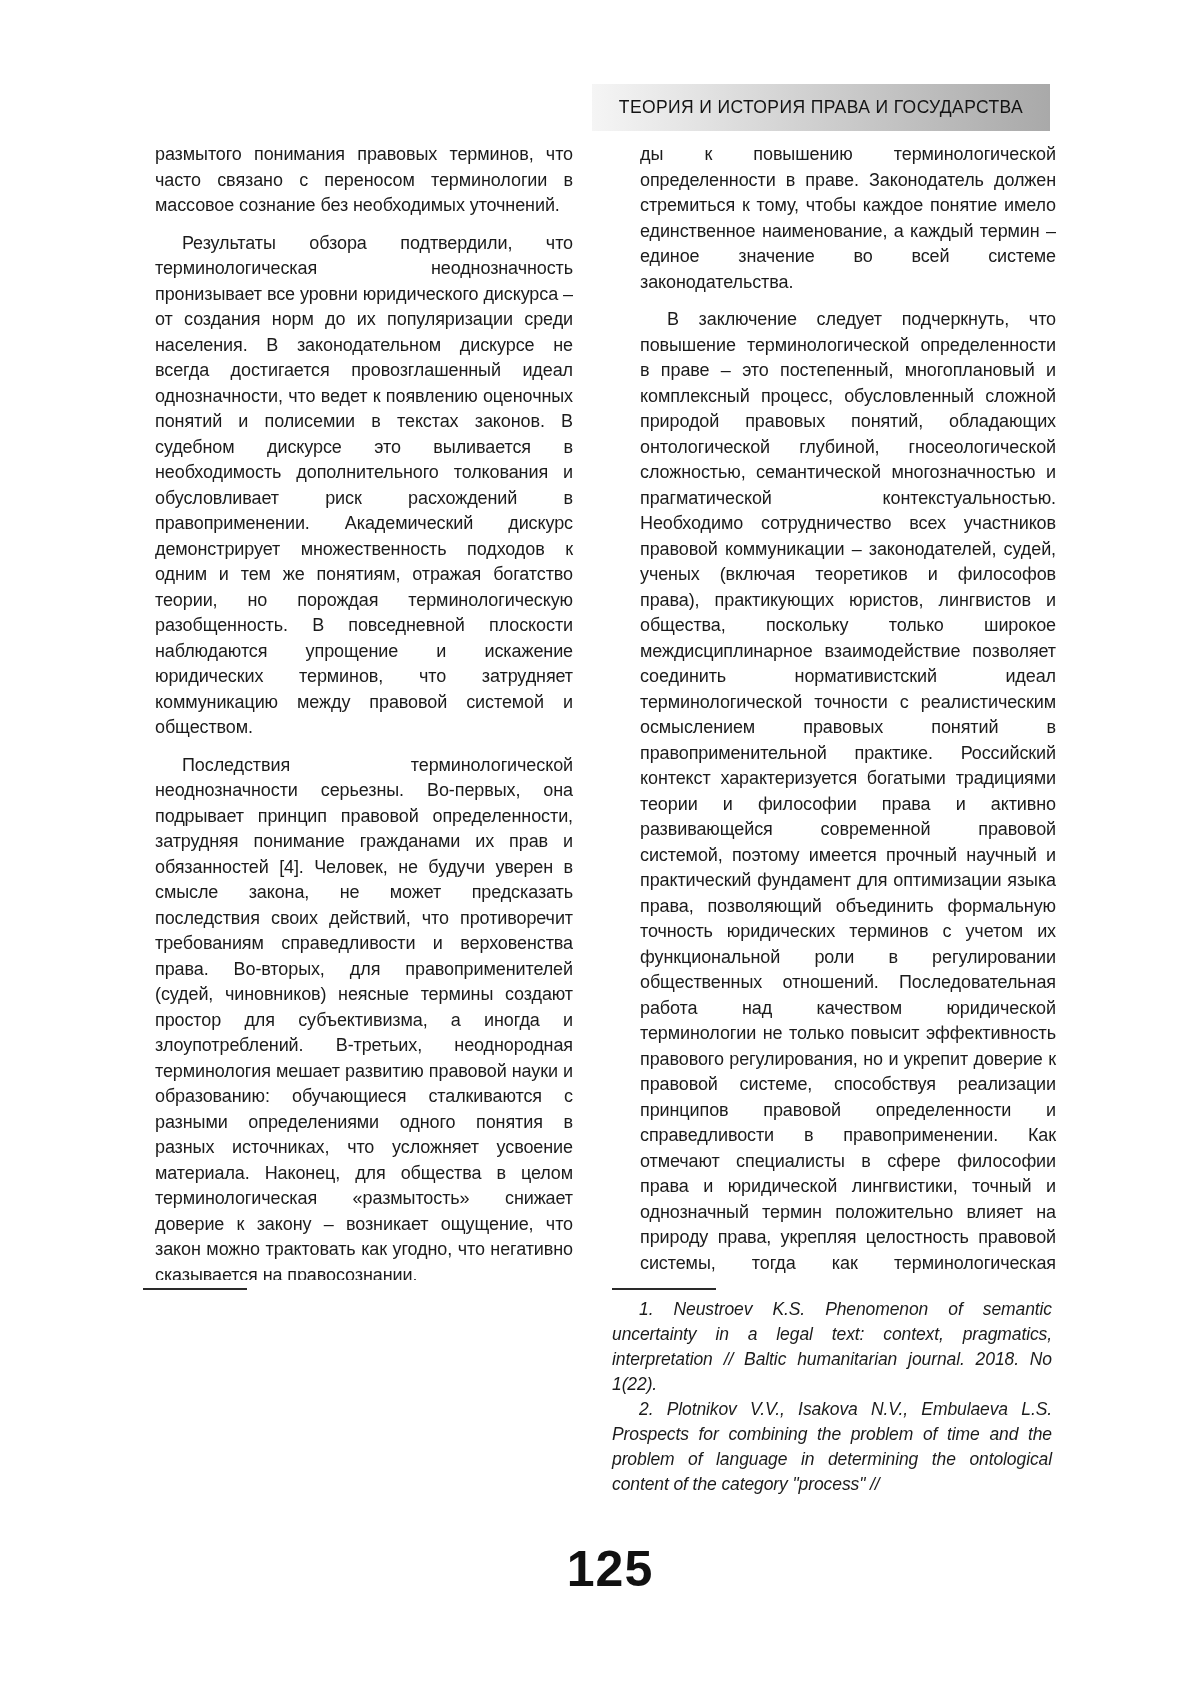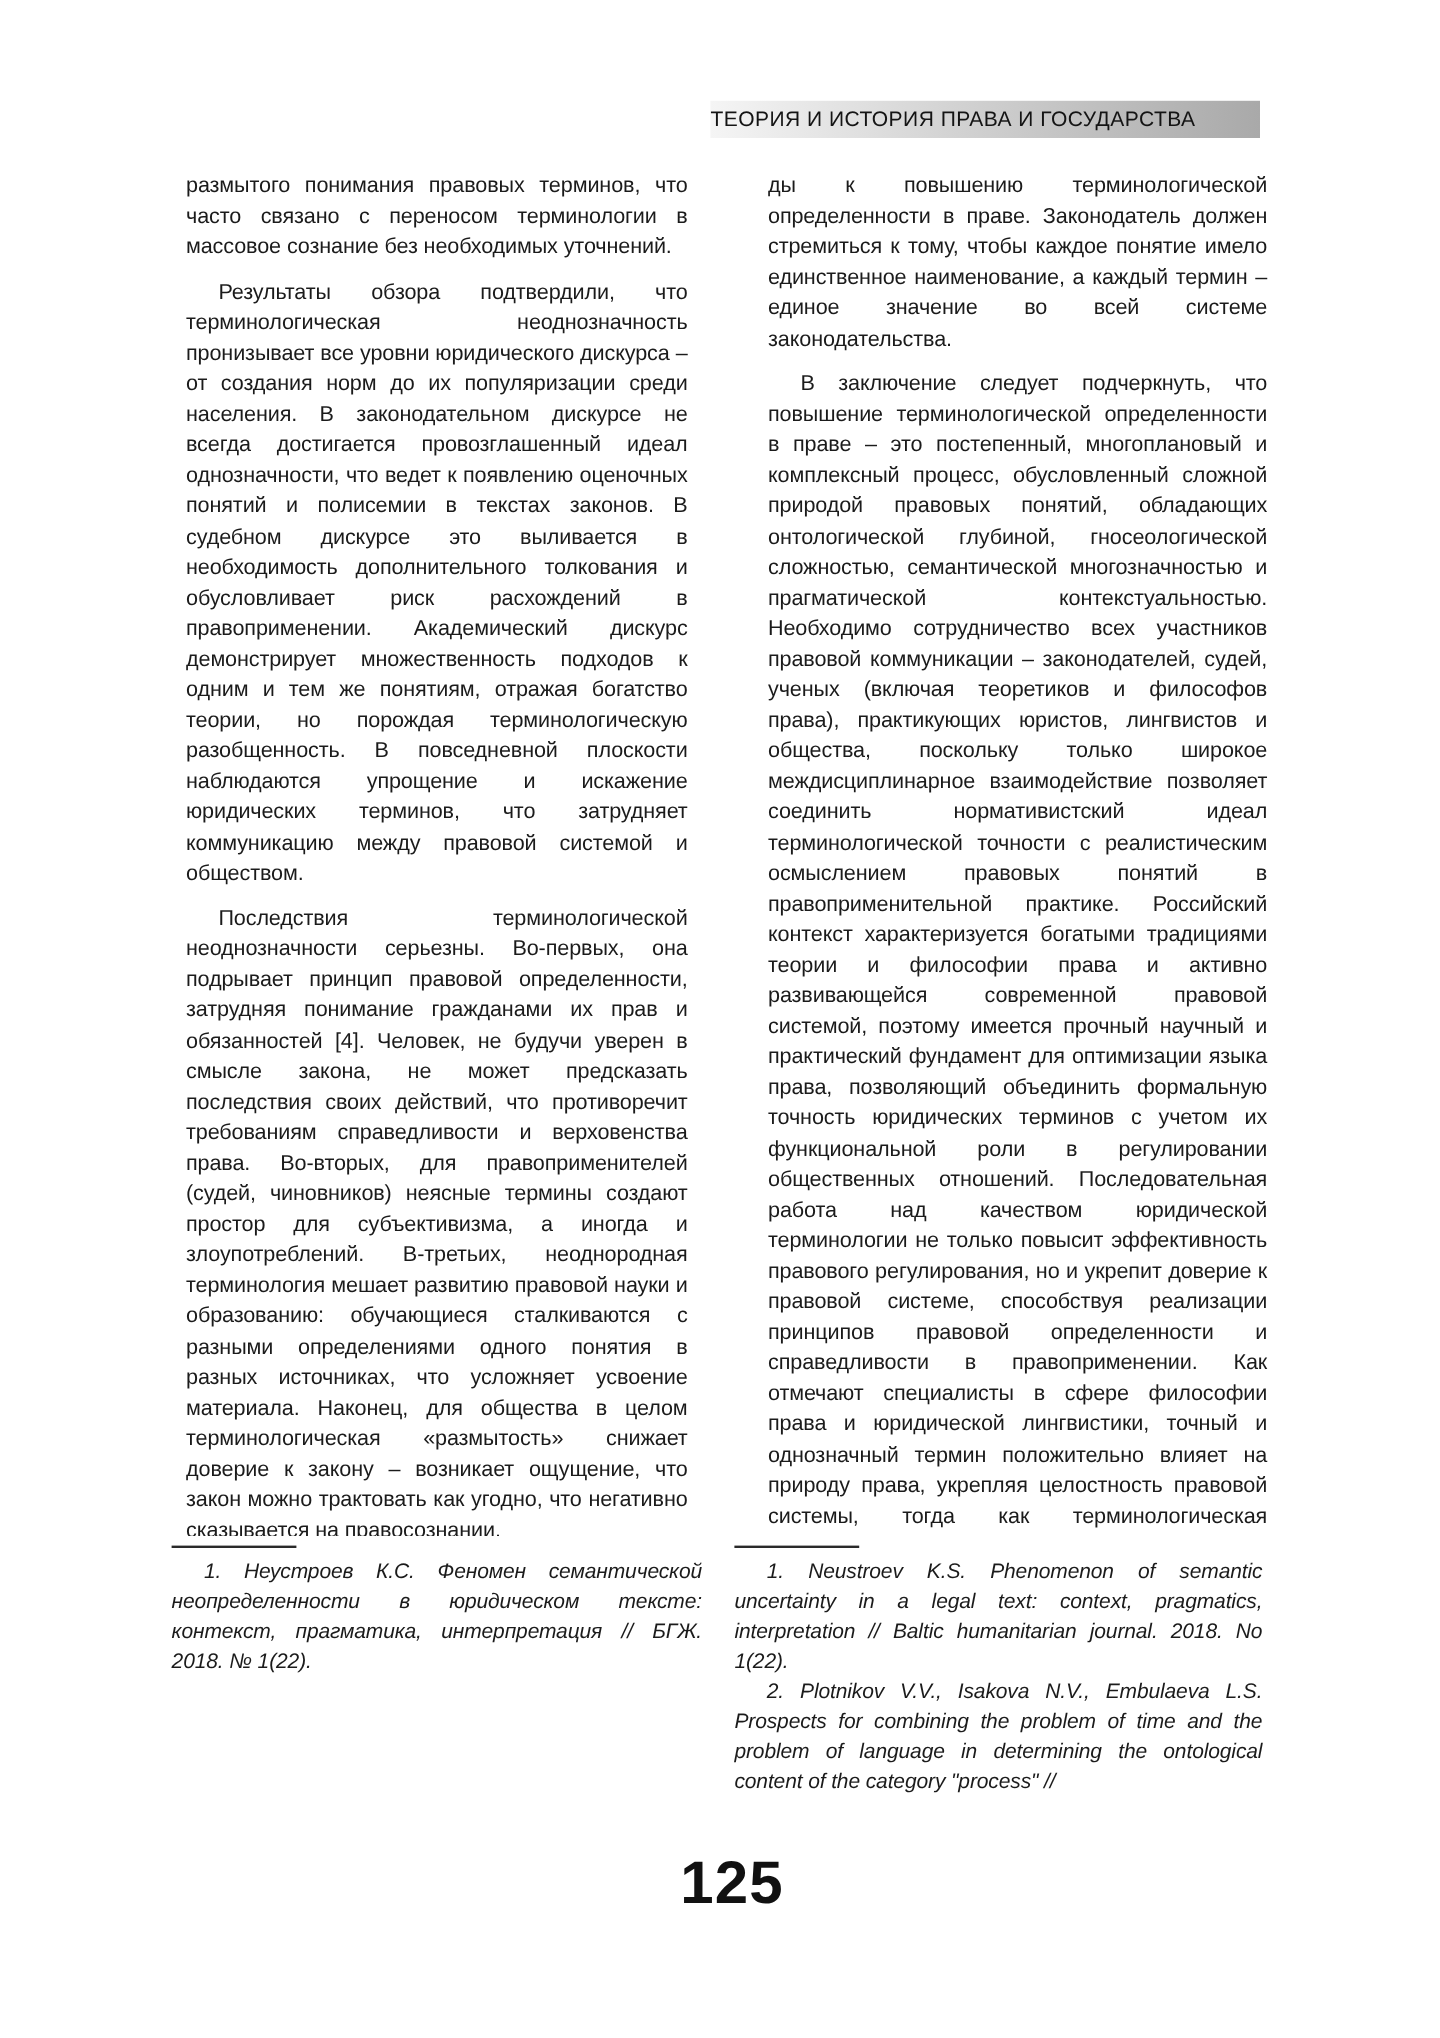--- a/index.html
+++ b/index.html
@@ -10,25 +10,25 @@
     background: #ffffff;
     font-family: "Liberation Sans", sans-serif;
     color: #1b1b1b;
     overflow: hidden;
   }
   .header-bar {
     position: absolute;
     top: 84px;
     left: 592px;
     width: 458px;
-    height: 31px;
+    height: 47px;
     background: linear-gradient(to right, #f5f5f5 0%, #d2d2d2 45%, #a9a9a9 100%);
     display: flex;
     align-items: center;
-    justify-content: flex-start;
+    justify-content: center;
   }
   .header-bar span {
     font-size: 17.5px;
     letter-spacing: 0.4px;
     color: #141414;
     white-space: nowrap;
   }
   .col {
     position: absolute;
     top: 130px;
@@ -92,21 +92,20 @@
     <p class="body-p indent">Учитывая выявленные проблемы, можно наметить направления их разрешения и подхо-</p>
   </div>
 
   <div class="col col-right">
     <p class="body-p">ды к повышению терминологической определенности в праве. Законодатель должен стремиться к тому, чтобы каждое понятие имело единственное наименование, а каждый термин – единое значение во всей системе законодательства.</p>
     <p class="body-p indent">В заключение следует подчеркнуть, что повышение терминологической определенности в праве – это постепенный, многоплановый и комплексный процесс, обусловленный сложной природой правовых понятий, обладающих онтологической глубиной, гносеологической сложностью, семантической многозначностью и прагматической контекстуальностью. Необходимо сотрудничество всех участников правовой коммуникации – законодателей, судей, ученых (включая теоретиков и философов права), практикующих юристов, лингвистов и общества, поскольку только широкое междисциплинарное взаимодействие позволяет соединить нормативистский идеал терминологической точности с реалистическим осмыслением правовых понятий в правоприменительной практике. Российский контекст характеризуется богатыми традициями теории и философии права и активно развивающейся современной правовой системой, поэтому имеется прочный научный и практический фундамент для оптимизации языка права, позволяющий объединить формальную точность юридических терминов с учетом их функциональной роли в регулировании общественных отношений. Последовательная работа над качеством юридической терминологии не только повысит эффективность правового регулирования, но и укрепит доверие к правовой системе, способствуя реализации принципов правовой определенности и справедливости в правоприменении. Как отмечают специалисты в сфере философии права и юридической лингвистики, точный и однозначный термин положительно влияет на природу права, укрепляя целостность правовой системы, тогда как терминологическая неточность является правовым дефектом.</p>
   </div>
 
   <div class="footnotes fn-left">
     <div class="fn-divider"></div>
-    <p class="fn-p">1. Неустроев К.С. Феномен семантической неопределенности в юридическом тексте: контекст, прагматика, интерпретация // БГЖ. 2018. № 1(22).</p>
   </div>
 
   <div class="footnotes fn-right">
     <div class="fn-divider"></div>
     <p class="fn-p">1. Neustroev K.S. Phenomenon of semantic uncertainty in a legal text: context, pragmatics, interpretation // Baltic humanitarian journal. 2018. No 1(22).</p>
     <p class="fn-p">2. Plotnikov V.V., Isakova N.V., Embulaeva L.S. Prospects for combining the problem of time and the problem of language in determining the ontological content of the category "process" //</p>
   </div>
 
   <div class="page-number">125</div>
 

